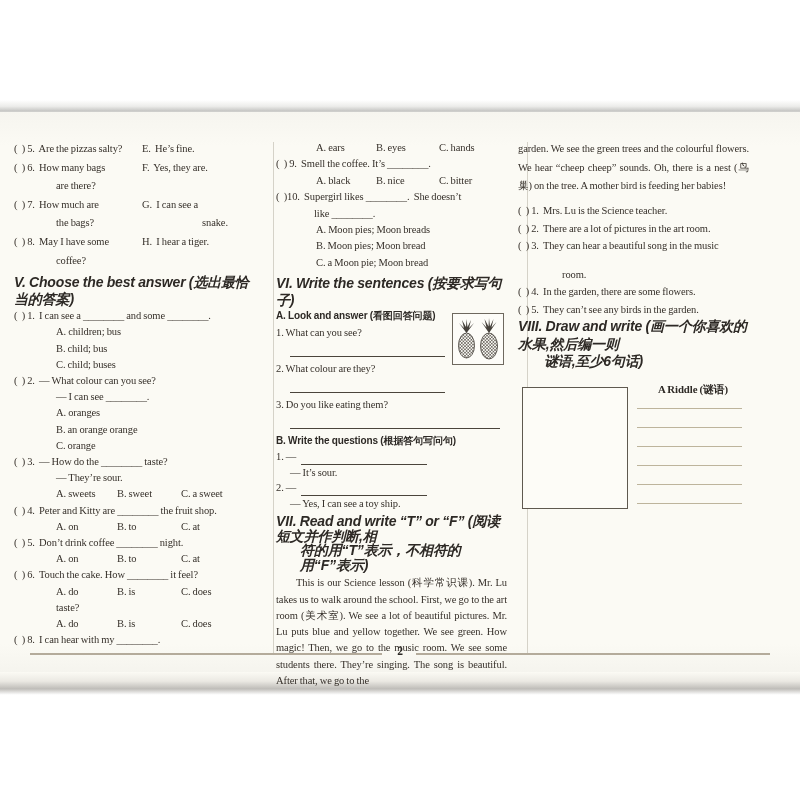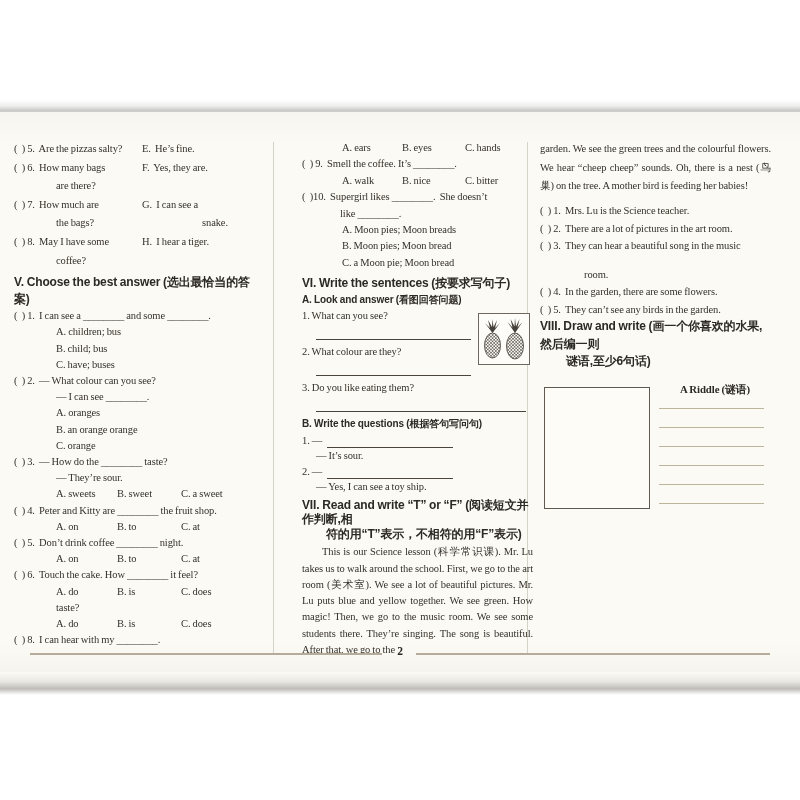--- a/index.html
+++ b/index.html
@@ -8,38 +8,38 @@
   .paper{position:absolute;left:0;top:112px;width:800px;height:566px;
          background:linear-gradient(180deg,#f6f5ef 0%,#fbfaf4 6%,#fbfaf4 94%,#f4f3ed 100%);}
   .edge-top{position:absolute;left:0;top:100px;width:800px;height:18px;
          background:linear-gradient(180deg,#ffffff 0%,#ececea 35%,#c7c7c5 60%,#efeeea 82%,#fbfaf4 100%);}
   .edge-bottom{position:absolute;left:0;top:672px;width:800px;height:24px;
          background:linear-gradient(180deg,#fbfaf4 0%,#ebe9e3 38%,#bfbdb9 70%,#ffffff 95%);}
   .vdiv{position:absolute;top:142px;height:512px;width:1px;background:#d5d2c8;}
   .vdiv1{left:273px;} .vdiv2{left:527px;}
   .col{position:absolute;top:140px;font-size:10.5px;color:#36302a;letter-spacing:-0.1px;word-spacing:-0.4px;}
   .col1{left:14px;width:242px;}
-  .col2{left:302px;width:231px;}
-  .col3{left:540px;width:231px;}
+  .col2{left:276px;width:231px;}
+  .col3{left:518px;width:231px;}
   .t{white-space:pre-wrap;}
   .lh1{line-height:18.6px;}
   .lh2{line-height:16.2px;}
   .lh3{line-height:16.4px;}
   .match{display:flex;line-height:18.6px;}
   .match .mq{flex:0 0 128px;white-space:pre-wrap;}
   .match .ma{white-space:pre-wrap;}
   .ind{padding-left:42px;}
   .ind2{padding-left:40px;}
   .ind3{padding-left:38px;}
   .snake{padding-left:18px;}
   .opts{display:flex;padding-left:42px;}
   .opts2{display:flex;padding-left:40px;}
   .oA{flex:0 0 61px;} .oB{flex:0 0 64px;}
   .o2A{flex:0 0 60px;} .o2B{flex:0 0 63px;}
-  .h{font-family:"Liberation Sans",sans-serif;font-weight:700;font-size:12px;letter-spacing:-0.15px;color:#2d2925;}
+  .h{font-family:"Liberation Sans",sans-serif;font-weight:700;font-size:14px;letter-spacing:-0.15px;color:#2d2925;font-style:italic;}
   .hV{line-height:17px;margin-top:4px;}
   .hVI{line-height:16.5px;margin-top:4px;}
   .hsub{font-family:"Liberation Sans",sans-serif;font-weight:700;font-size:10px;line-height:16.5px;color:#2d2925;}
   .a-item{line-height:16px;}
   .ansline{height:12px;border-bottom:1px solid #4a443b;width:155px;margin:3px 0 4px 14px;}
   .ansline.full{width:210px;}
   .bq{display:flex;line-height:15.5px;align-items:flex-end;}
   .uline{flex:0 0 126px;border-bottom:1px solid #4a443b;height:12px;margin-left:5px;}
   .bans{padding-left:14px;line-height:15.5px;}
   .hVII1{line-height:14.5px;margin-top:3px;}
@@ -95,21 +95,21 @@
     <div class="match">
       <span class="mq">(  ) 8.  May I have some</span>
       <span class="ma">H.  I hear a tiger.</span>
     </div>
     <div class="t lh1 ind">coffee?</div>
 
     <div class="h hV">V. Choose the best answer (选出最恰当的答案)</div>
     <div class="t lh2">(  ) 1.  I can see a ________ and some ________.</div>
     <div class="t lh2 ind">A. children; bus</div>
     <div class="t lh2 ind">B. child; bus</div>
-    <div class="t lh2 ind">C. have; buses</div>
+    <div class="t lh2 ind">C. child; buses</div>
     <div class="t lh2">(  ) 2.  — What colour can you see?</div>
     <div class="t lh2 ind">— I can see ________.</div>
     <div class="t lh2 ind">A. oranges</div>
     <div class="t lh2 ind">B. an orange orange</div>
     <div class="t lh2 ind">C. orange</div>
     <div class="t lh2">(  ) 3.  — How do the ________ taste?</div>
     <div class="t lh2 ind">— They’re sour.</div>
     <div class="opts lh2">
       <span class="oA">A. sweets</span>
       <span class="oB">B. sweet</span>
@@ -143,21 +143,21 @@
   </div>
 
   <div class="col col2">
     <div class="opts2 lh3">
       <span class="o2A">A. ears</span>
       <span class="o2B">B. eyes</span>
       <span>C. hands</span>
     </div>
     <div class="t lh3">(  ) 9.  Smell the coffee. It’s ________.</div>
     <div class="opts2 lh3">
-      <span class="o2A">A. walk</span>
+      <span class="o2A">A. black</span>
       <span class="o2B">B. nice</span>
       <span>C. bitter</span>
     </div>
     <div class="t lh3">(  )10.  Supergirl likes ________.  She doesn’t</div>
     <div class="t lh3 ind3">like ________.</div>
     <div class="t lh3 ind2">A. Moon pies; Moon breads</div>
     <div class="t lh3 ind2">B. Moon pies; Moon bread</div>
     <div class="t lh3 ind2">C. a Moon pie; Moon bread</div>
 
     <div class="h hVI">VI. Write the sentences (按要求写句子)</div>

